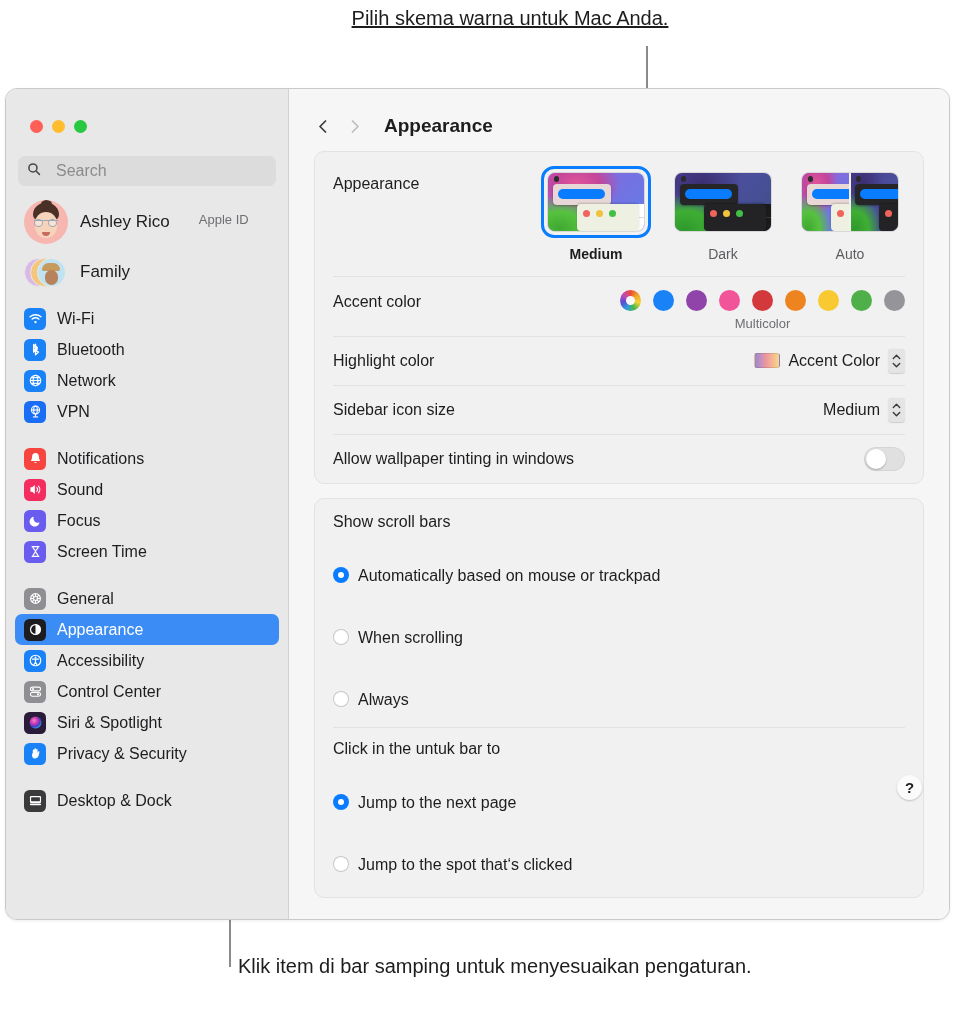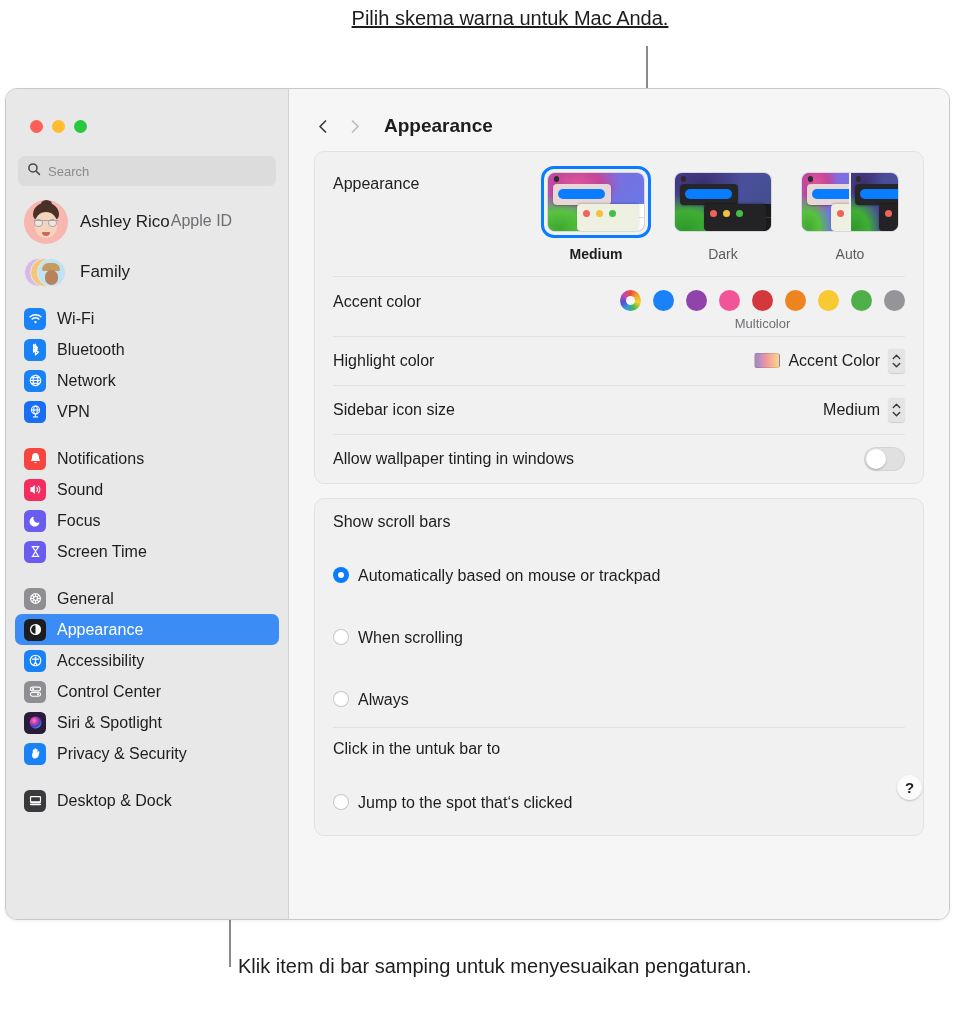--- a/index.html
+++ b/index.html
@@ -40,38 +40,38 @@
   .tl.yellow { background: #febc2e; }
   .tl.green { background: #28c840; }
 
   .search-wrap {
     margin: 23px 12px 0 12px; height: 30px; background: #dcdcdc;
     border-radius: 7px; display: flex; align-items: center; padding: 0 9px; gap: 7px;
   }
   .search-wrap svg { width: 14px; height: 14px; flex: 0 0 14px; }
   .search-input {
     border: 0; background: transparent; outline: none; flex: 1;
-    font-family: "Liberation Sans", sans-serif; font-size: 13px; color: #1d1d1f;
+    font-family: "Liberation Sans", sans-serif; font-size: 16px; color: #1d1d1f; margin-left: 8px;
   }
   .search-input::placeholder { color: #8b8b8b; }
 
   .acct-row { display: flex; align-items: center; gap: 12px; padding: 14px 12px 0 18px; }
   .avatar { width: 44px; height: 44px; border-radius: 50%; flex: 0 0 44px; position: relative; overflow: hidden; background: #f7b7b0; }
   .avatar .hair { position: absolute; left: 9px; top: 3px; width: 26px; height: 17px; background: #4a3026; border-radius: 13px 13px 6px 6px; }
   .avatar .bun { position: absolute; left: 17px; top: 0px; width: 11px; height: 8px; background: #4a3026; border-radius: 50%; }
   .avatar .face { position: absolute; left: 11px; top: 12px; width: 22px; height: 26px; background: #f6d3bb; border-radius: 11px 11px 11px 11px; }
   .avatar .glasses { position: absolute; left: 10px; top: 20px; width: 24px; height: 8px; border-top: 1.6px solid #9aa7b5; }
   .avatar .lensL, .avatar .lensR { position: absolute; top: 19px; width: 9px; height: 8px; border: 1.5px solid #9aa7b5; border-radius: 50%; background: rgba(255,255,255,.35); }
   .avatar .lensL { left: 10px; }
   .avatar .lensR { left: 24px; }
   .avatar .mouth { position: absolute; left: 18px; top: 32px; width: 8px; height: 4px; background: #c96a62; border-radius: 0 0 4px 4px; }
 
   .acct-text { display: flex; flex-direction: row; gap: 1px; }
   .acct-name { font-size: 17px; color: #1d1d1f; }
-  .acct-sub { font-size: 16px; color: #6e6e73; }
+  .acct-sub { font-size: 13px; color: #6e6e73; margin-left: 28px; }
 
   .family-row { display: flex; align-items: center; gap: 12px; padding: 10px 12px 0 18px; }
   .family-stack { position: relative; width: 44px; height: 36px; flex: 0 0 44px; }
   .fc { position: absolute; top: 4px; width: 29px; height: 29px; border-radius: 50%; border: 1.5px solid #e8e8e8; }
   .fc1 { left: 0; background: #d9b8e8; }
   .fc2 { left: 6px; background: #f3c77e; }
   .fc3 { left: 13px; background: #bfe3f2; overflow: hidden; }
   .fc3 .hat { position: absolute; left: 4px; top: 4px; width: 18px; height: 8px; background: #c79a5e; border-radius: 9px 9px 2px 2px; }
   .fc3 .f { position: absolute; left: 7px; top: 11px; width: 13px; height: 15px; background: #b8825c; border-radius: 7px; }
   .family-label { font-size: 17px; }
@@ -599,20 +599,24 @@
           </div>
           <div class="radio-item">
             <div class="radio"></div>
             <div class="radio-label">Always</div>
           </div>
         </div>
       <div class="group-sep"></div>
       <div class="group-label">Click in the untuk bar to</div>
       <div id="click-radios">
           <div class="radio-item">
+            <div class="radio on"></div>
+            <div class="radio-label">Jump to the next page</div>
+          </div>
+          <div class="radio-item">
             <div class="radio"></div>
             <div class="radio-label">Jump to the spot that‘s clicked</div>
           </div>
         </div>
     </div>
 
     <div class="help-btn">?</div>
   </div>
 </div>
 

